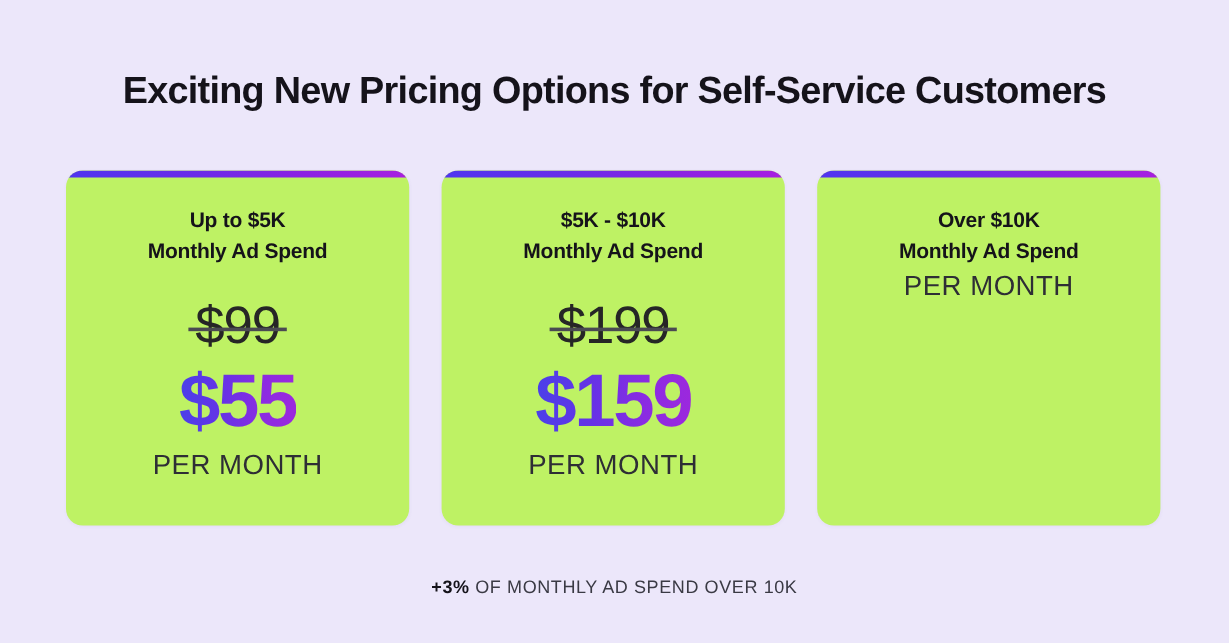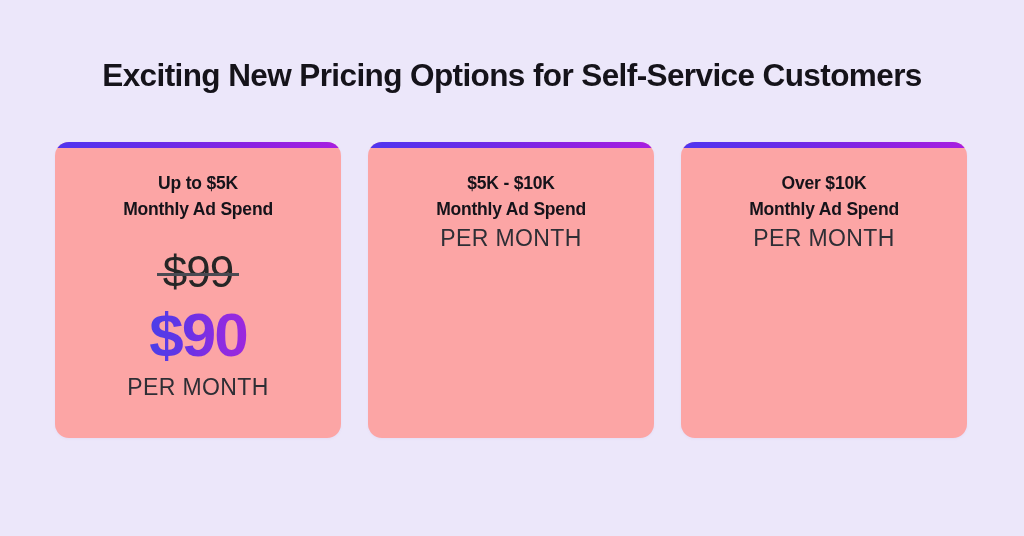--- a/index.html
+++ b/index.html
@@ -43,21 +43,21 @@
     left: 55px;
     width: 912px;
     height: 296px;
     display: flex;
     justify-content: space-between;
   }
 
   .card {
     width: 286px;
     height: 296px;
-    background: #fca5a5;
+    background: #bef264;
     border-radius: 14px;
     position: relative;
     box-sizing: border-box;
     box-shadow: 0 1px 3px rgba(90, 60, 170, 0.05);
     overflow: hidden;
   }
 
   .card-accent {
     position: absolute;
     top: 0;
@@ -169,43 +169,51 @@
       <div class="card-accent"></div>
       <div class="card-body">
         <div class="card-heading">
           <span>Up to $5K</span>
           <span class="line2">Monthly Ad Spend</span>
         </div>
         <div class="price-old">
           <span>$99</span>
           <span class="strike"></span>
         </div>
-        <div class="price-new">$90</div>
+        <div class="price-new">$55</div>
         <div class="price-period">PER MONTH</div>
       </div>
     </div>
 
     <div class="card">
       <div class="card-accent"></div>
       <div class="card-body">
         <div class="card-heading">
           <span>$5K - $10K</span>
           <span class="line2">Monthly Ad Spend</span>
         </div>
+        <div class="price-old">
+          <span>$199</span>
+          <span class="strike"></span>
+        </div>
+        <div class="price-new">$159</div>
         <div class="price-period">PER MONTH</div>
       </div>
     </div>
 
     <div class="card">
       <div class="card-accent"></div>
       <div class="card-body">
         <div class="card-heading">
           <span>Over $10K</span>
           <span class="line2">Monthly Ad Spend</span>
         </div>
         <div class="price-period">PER MONTH</div>
       </div>
     </div>
 
   </div>
 
+  <div class="footnote">
+    <span class="emphasis">+3%</span><span> OF MONTHLY AD SPEND OVER 10K</span>
+  </div>
 
 </div>
 
 </body></html>

